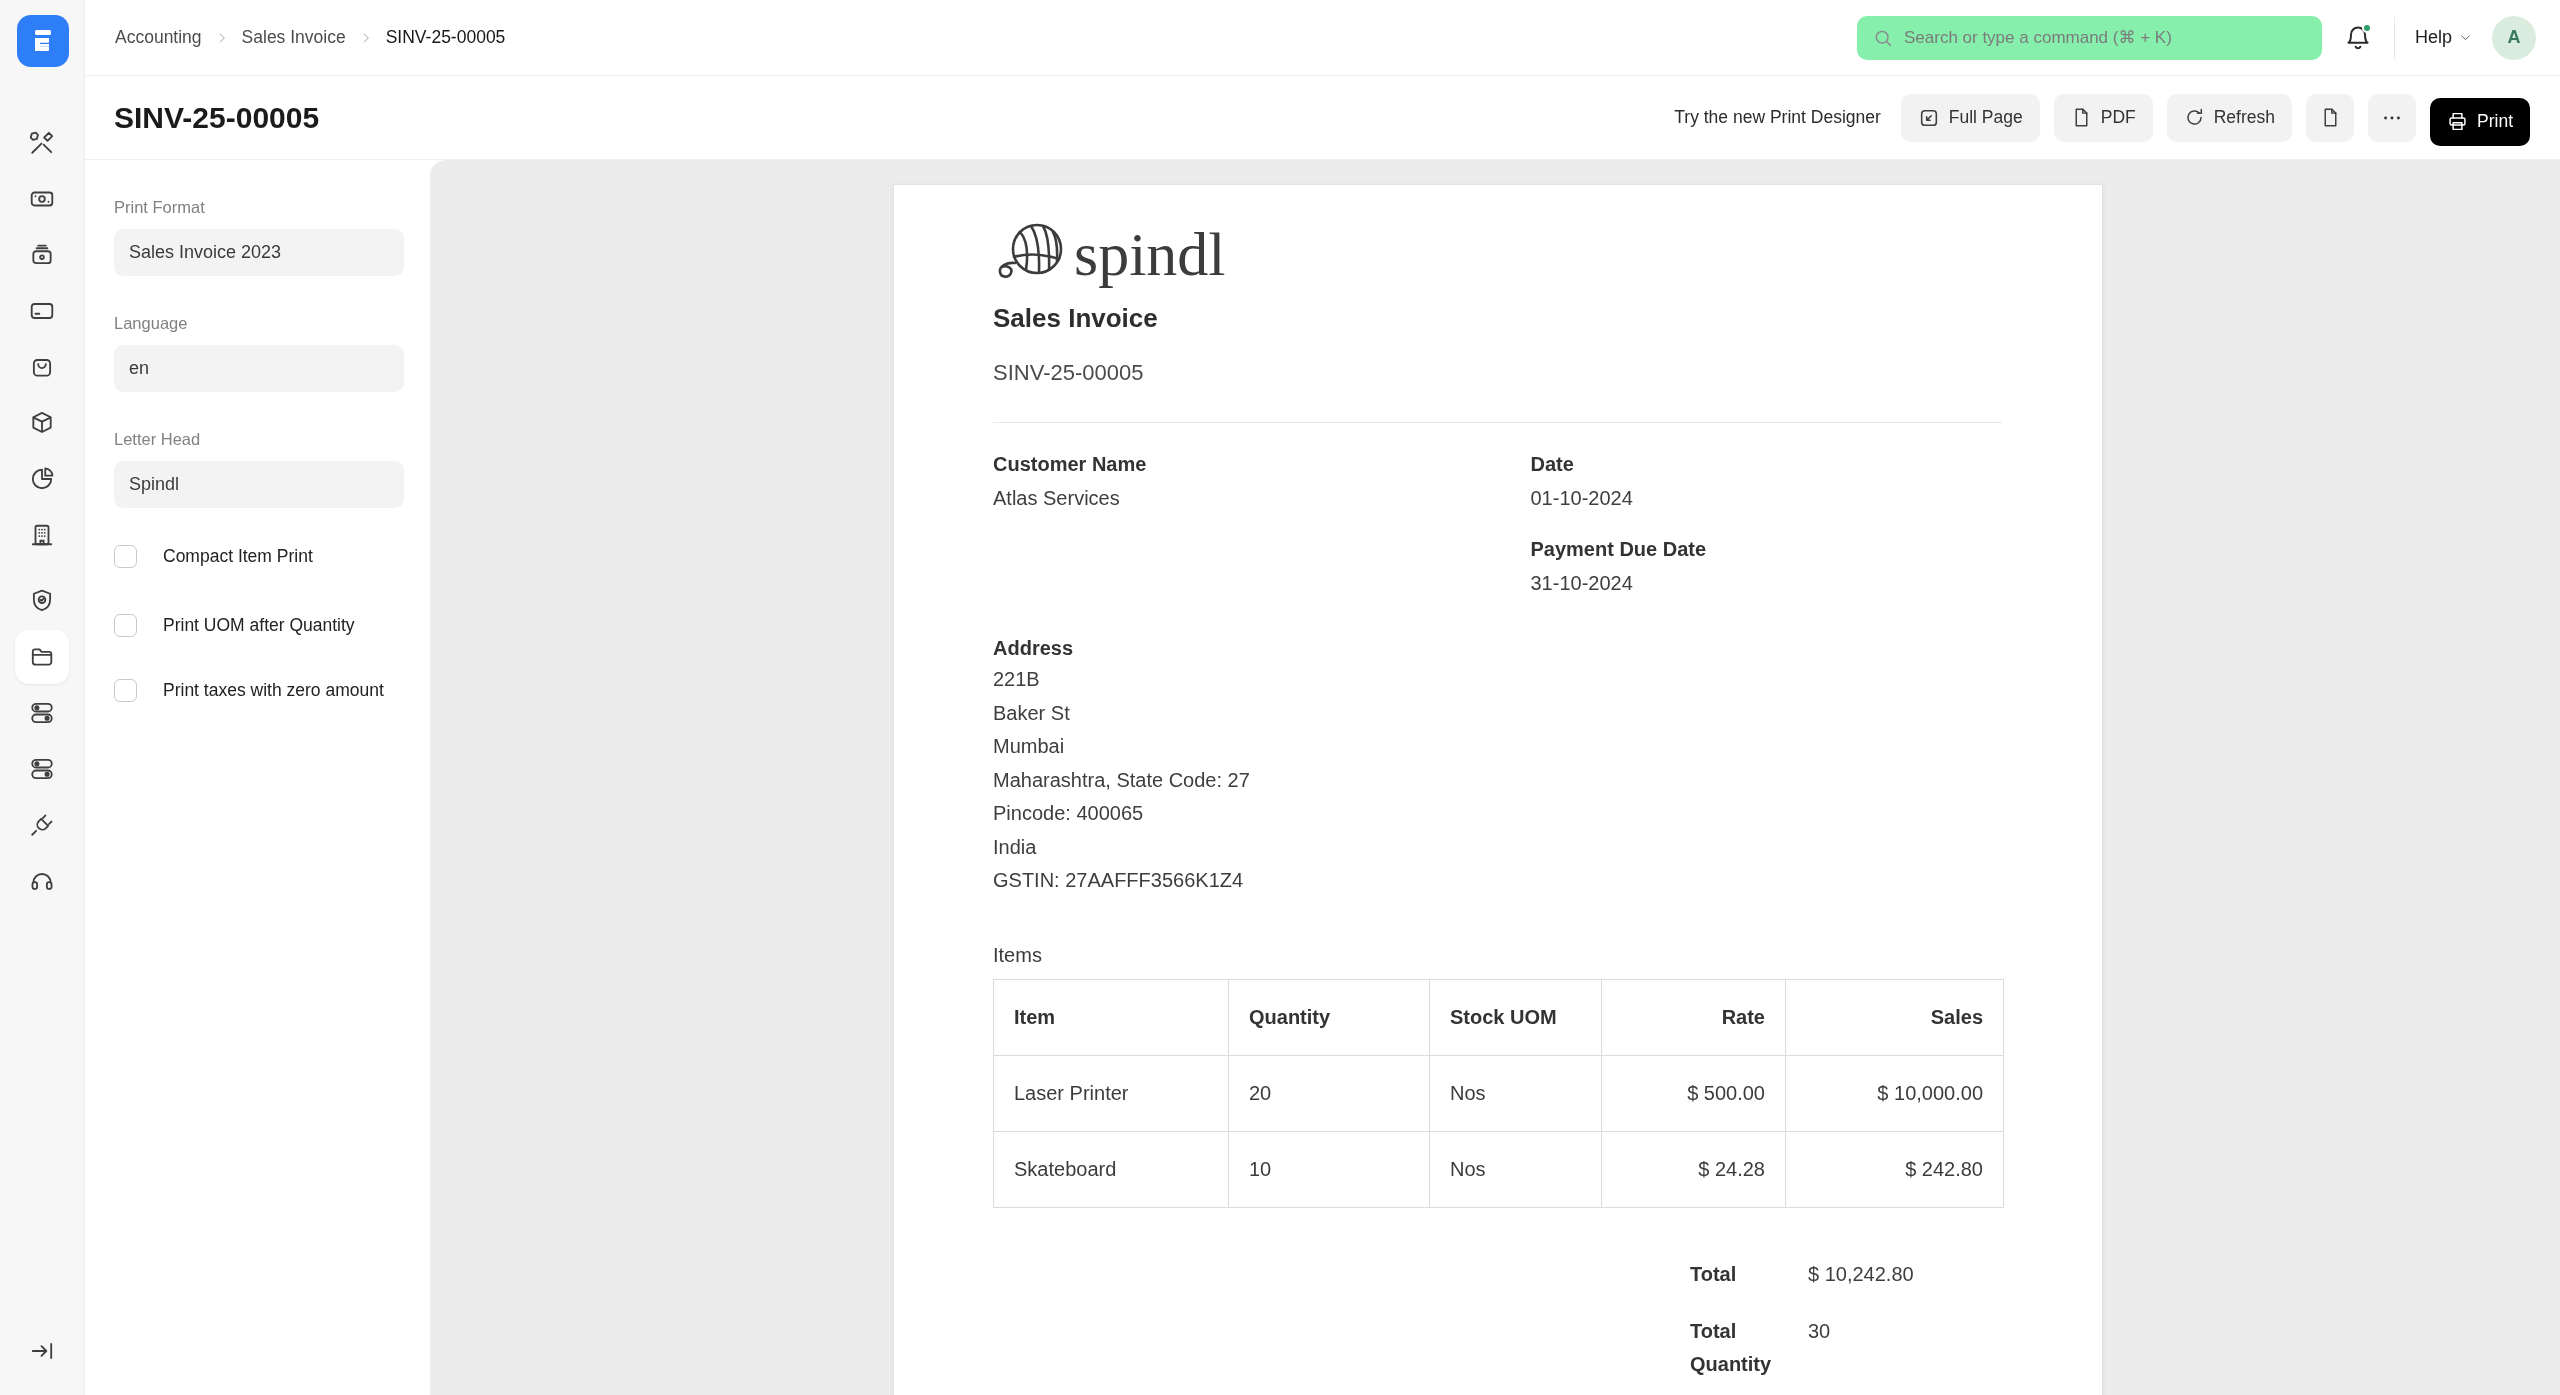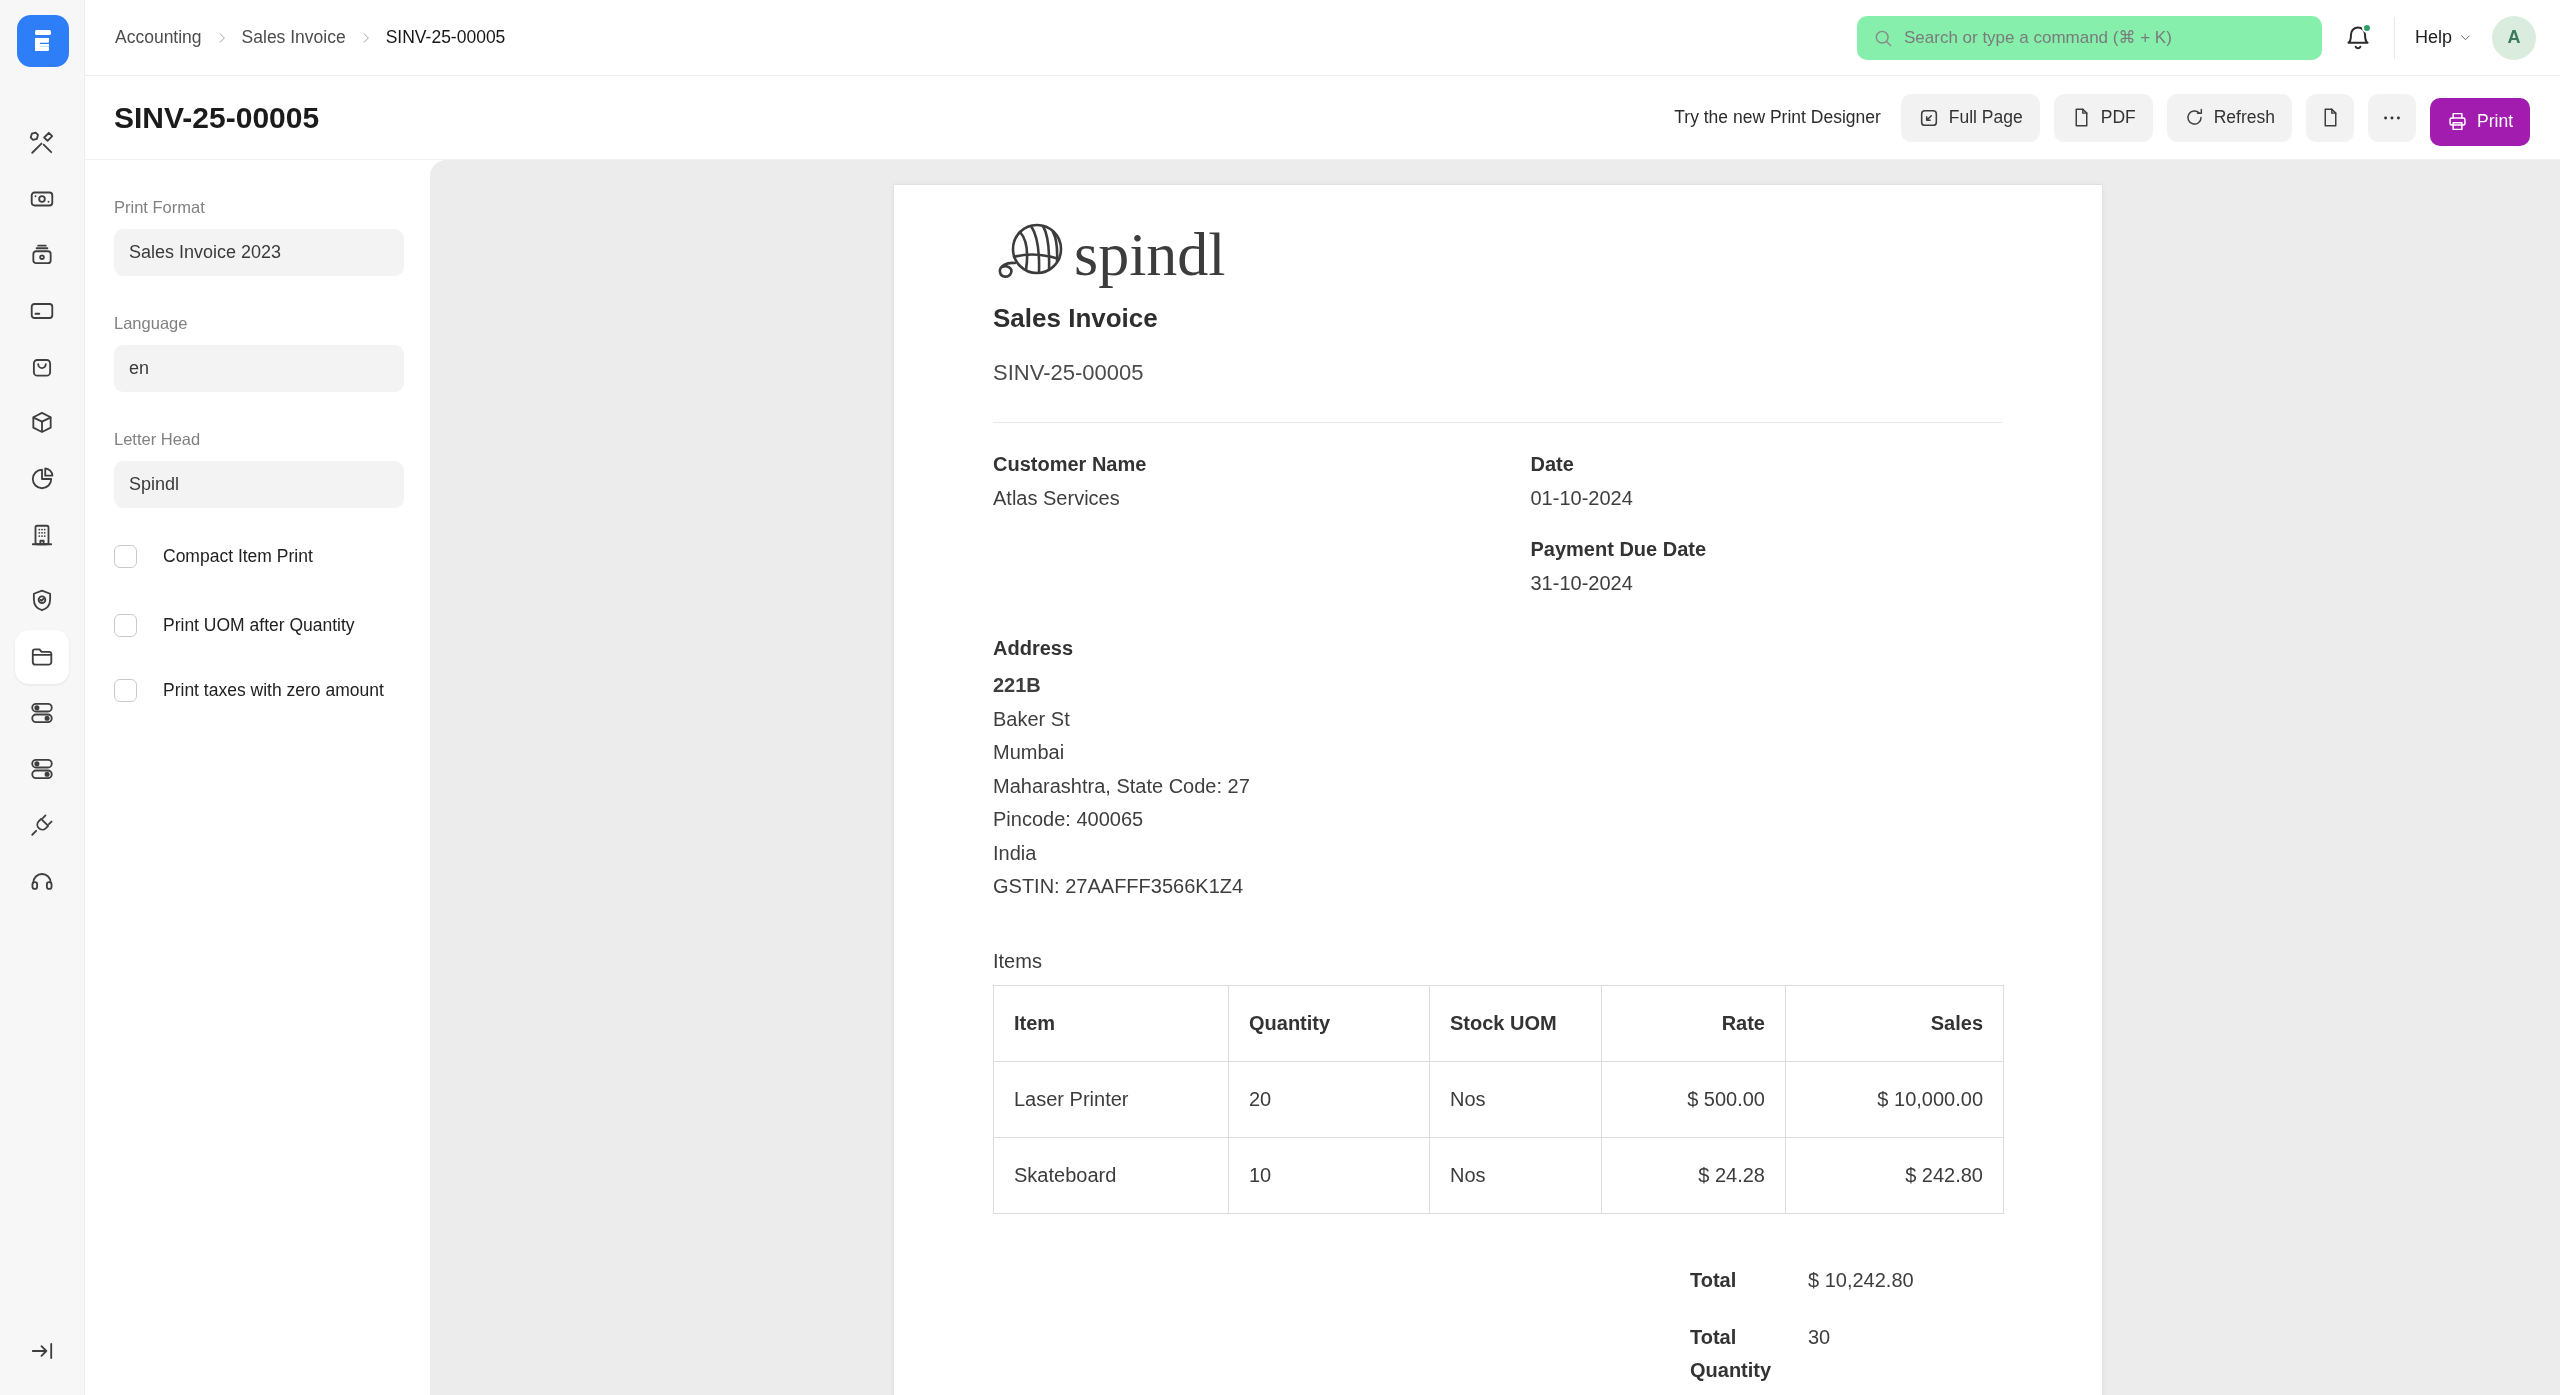--- a/index.html
+++ b/index.html
@@ -39,21 +39,21 @@
 
   
   .titlebar { position:absolute; left:85px; top:76px; right:0; height:84px; background:#fff;
               border-bottom:1px solid #f0f0f0; display:flex; align-items:center; padding:0 30px 0 29px; }
   .page-title { font-size:30px; font-weight:700; color:#1b1b1b; }
   .actions { margin-left:auto; display:flex; align-items:center; gap:14px; }
   .pd-link { font-size:17.5px; color:#2c2c2c; margin-right:6px; cursor:pointer; }
   .btn { height:48px; border:none; border-radius:10px; background:#f2f2f3; display:flex; align-items:center;
          gap:9px; padding:0 17px; font-size:17.5px; color:#333; font-family:inherit; cursor:pointer;justify-content:space-between; }
   .btn.icon-only { width:48px; padding:0; justify-content:center; }
-  .btn.print { background:#a21caf; color:#fff;margin-top:8px; }
+  .btn.print { background:#000000; color:#fff;margin-top:8px; }
 
   
   .workspace { position:absolute; left:85px; top:160px; right:0; bottom:0; }
   .options { position:absolute; left:0; top:0; width:345px; height:100%; background:#fff;
              padding:38px 0 0 29px; }
   .opt-label { font-size:16.5px; color:#818181; margin-bottom:12px; }
   .field { width:290px; height:47px; border-radius:9px; background:#f3f3f4; display:flex;
            align-items:center; padding:0 15px; font-size:18px; color:#3a3a3a; margin-bottom:38px; cursor:pointer; }
   .cb-row { display:flex; gap:26px; margin-bottom:44px; width:295px; font-size:17.5px;
             color:#222; line-height:25px; }
@@ -74,21 +74,21 @@
   .doc-no { margin-top:26px; font-size:22px; color:#4b4b4b; }
   .inv-hr { margin-top:36px; border:none; border-top:1px solid #e8e8e8; }
   .cols { display:flex; margin-top:30px; }
   .col { width:50%; }
   .col2 { padding-left:33px; }
   .f-label { font-size:20px; font-weight:700; color:#333; }
   .f-value { font-size:20px; color:#3e3e3e; margin-top:11px; }
   .f-gap { height:28px; }
   .address { margin-top:42px; }
   .addr-line { font-size:20px; color:#3e3e3e; line-height:33.5px; }
-  .addr-first { margin-top:9px;font-weight:bold; }
+  .addr-first { margin-top:3px; }
   .items-label { margin-top:46px; font-size:20px; color:#3a3a3a; }
   table.items { margin-top:12px; border-collapse:collapse; table-layout:fixed; width:1010px; }
   .items th, .items td { border:1px solid #dcdcdc; font-size:20px; color:#3c3c3c;
                          padding:0 20px; height:76px; text-align:left; vertical-align:middle; }
   .items th { font-weight:700; color:#333; }
   .items th.num, .items td.num { text-align:right; }
   .totals { margin-left:697px; margin-top:50px; display:grid; grid-template-columns:118px auto;
             row-gap:24px; font-size:20px; }
   .t-label { font-weight:700; color:#333; line-height:33px; }
   .t-value { color:#3e3e3e; line-height:33px; }

